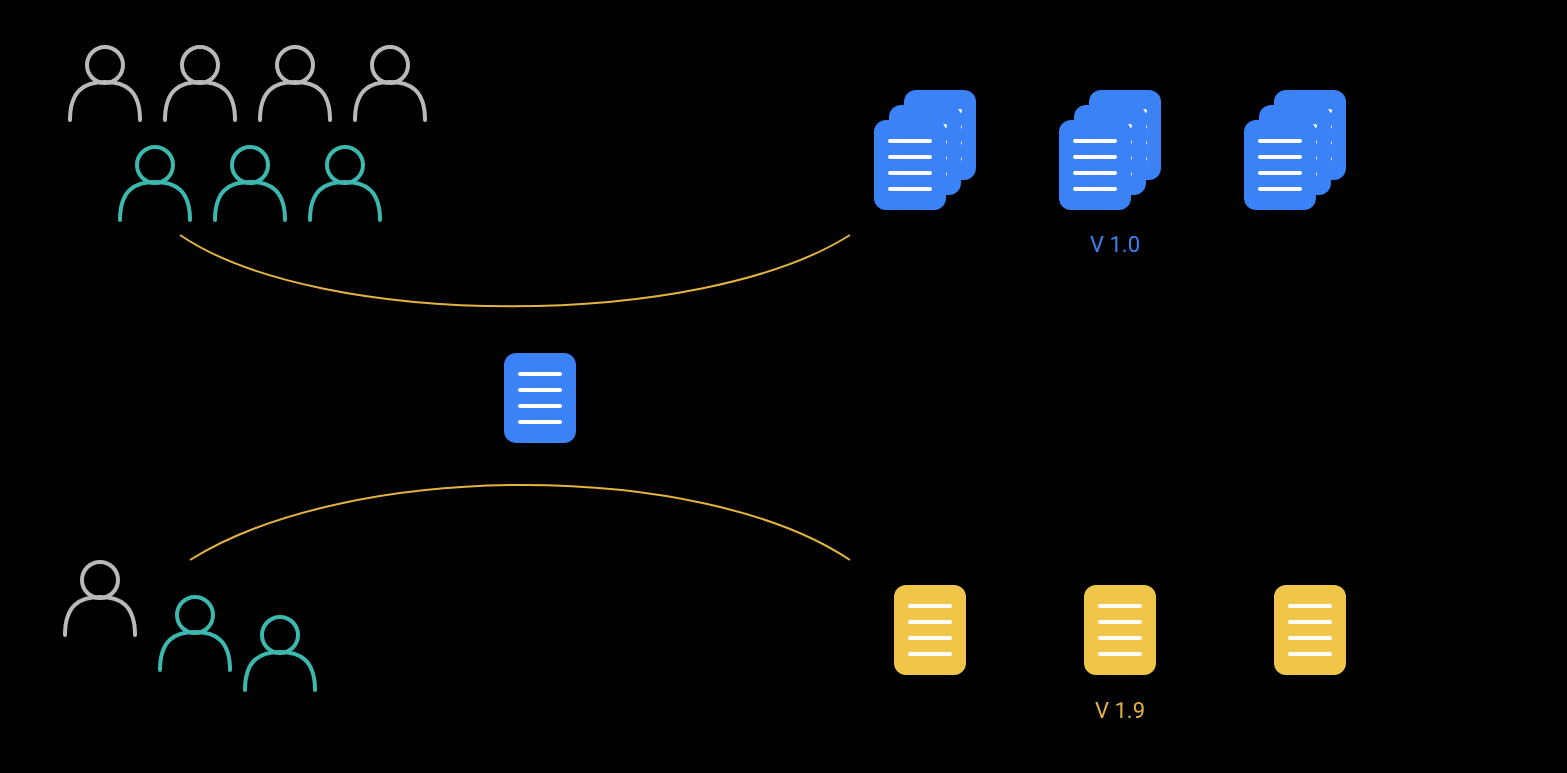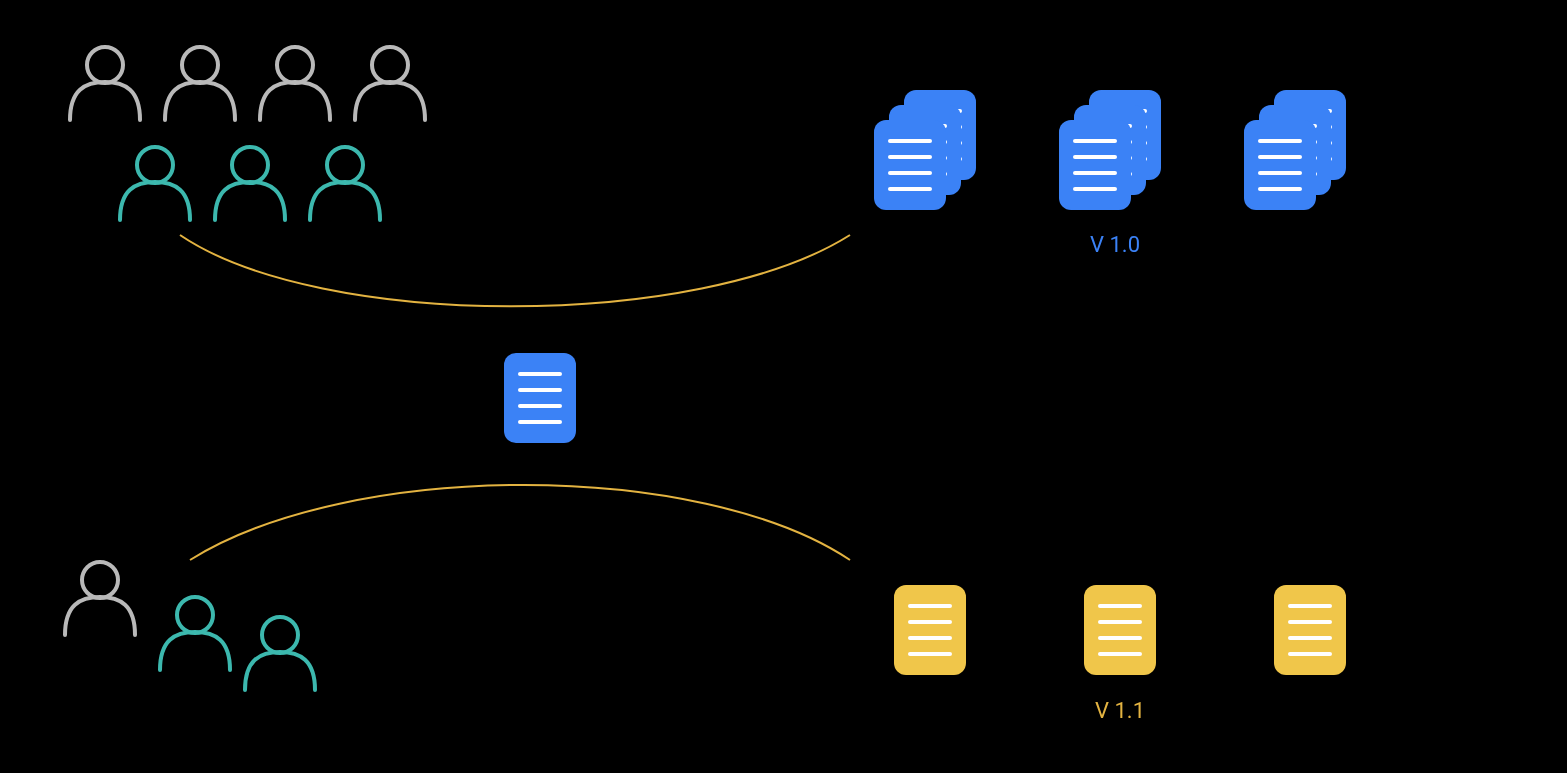--- a/index.html
+++ b/index.html
@@ -101,15 +101,15 @@
 
     <g fill="#F0C64A">
       <use href="#doc" x="930" y="630"></use>
       <use href="#doc" x="1120" y="630"></use>
       <use href="#doc" x="1310" y="630"></use>
     </g>
   </svg>
 
   <div class="label" style="left:1090px; top:232px; color:#3B82F6;">V 1.0</div>
 
-  <div class="label" style="left:1095px; top:698px; color:#E3B341;">V 1.1</div>
+  <div class="label" style="left:1095px; top:698px; color:#E3B341;">V 1.9</div>
 
 </div>
 
 </body></html>

